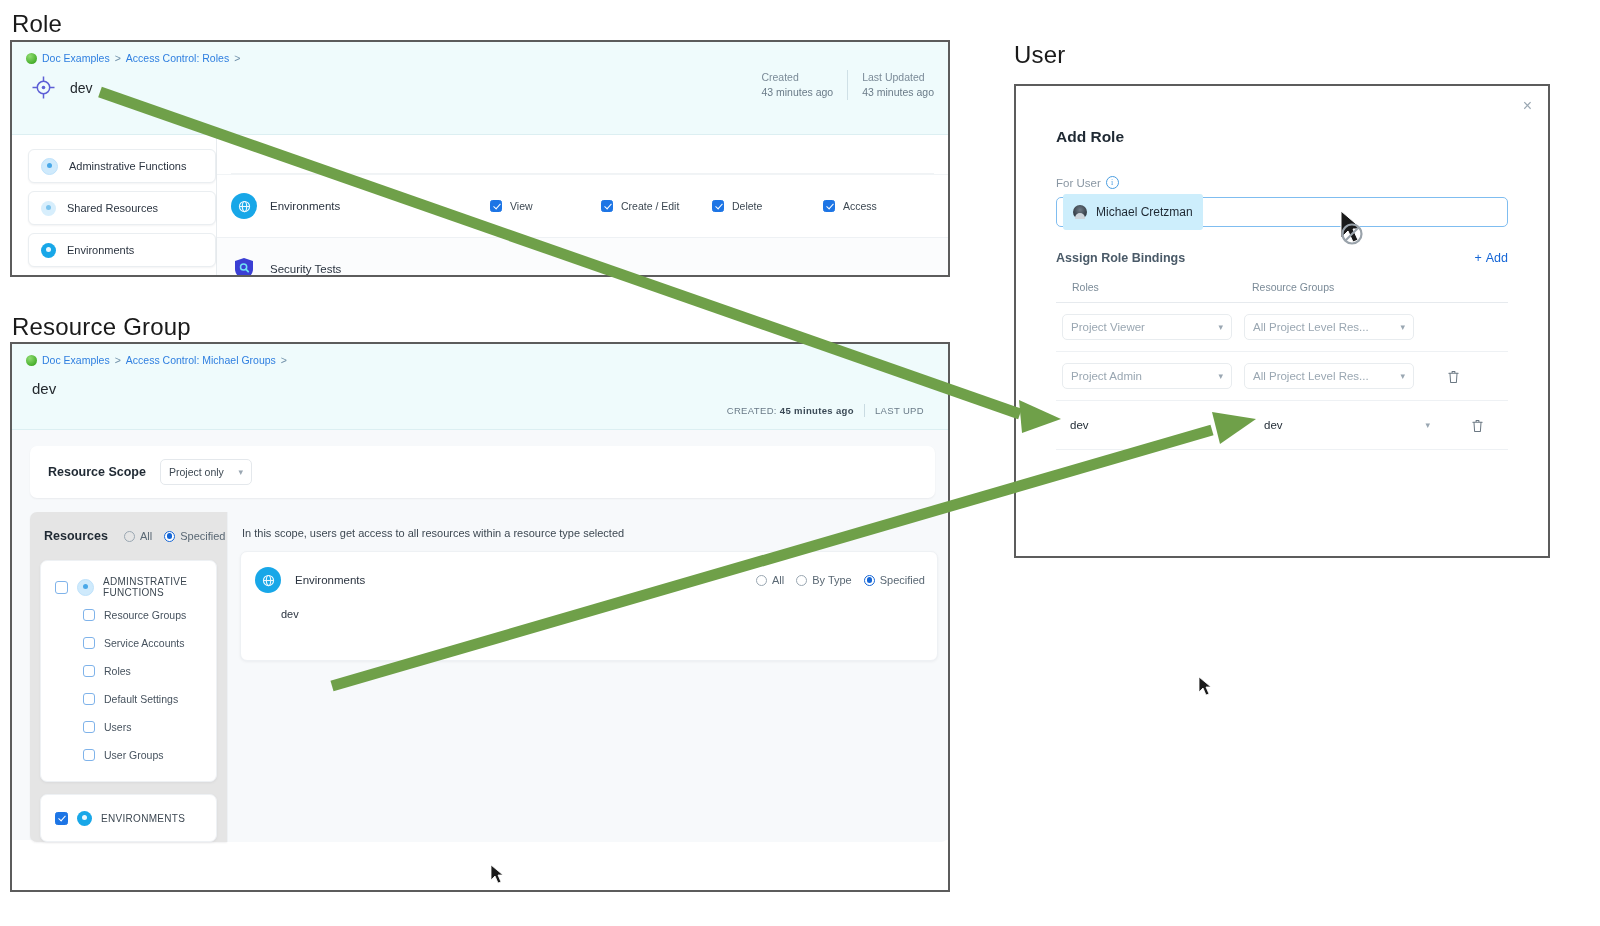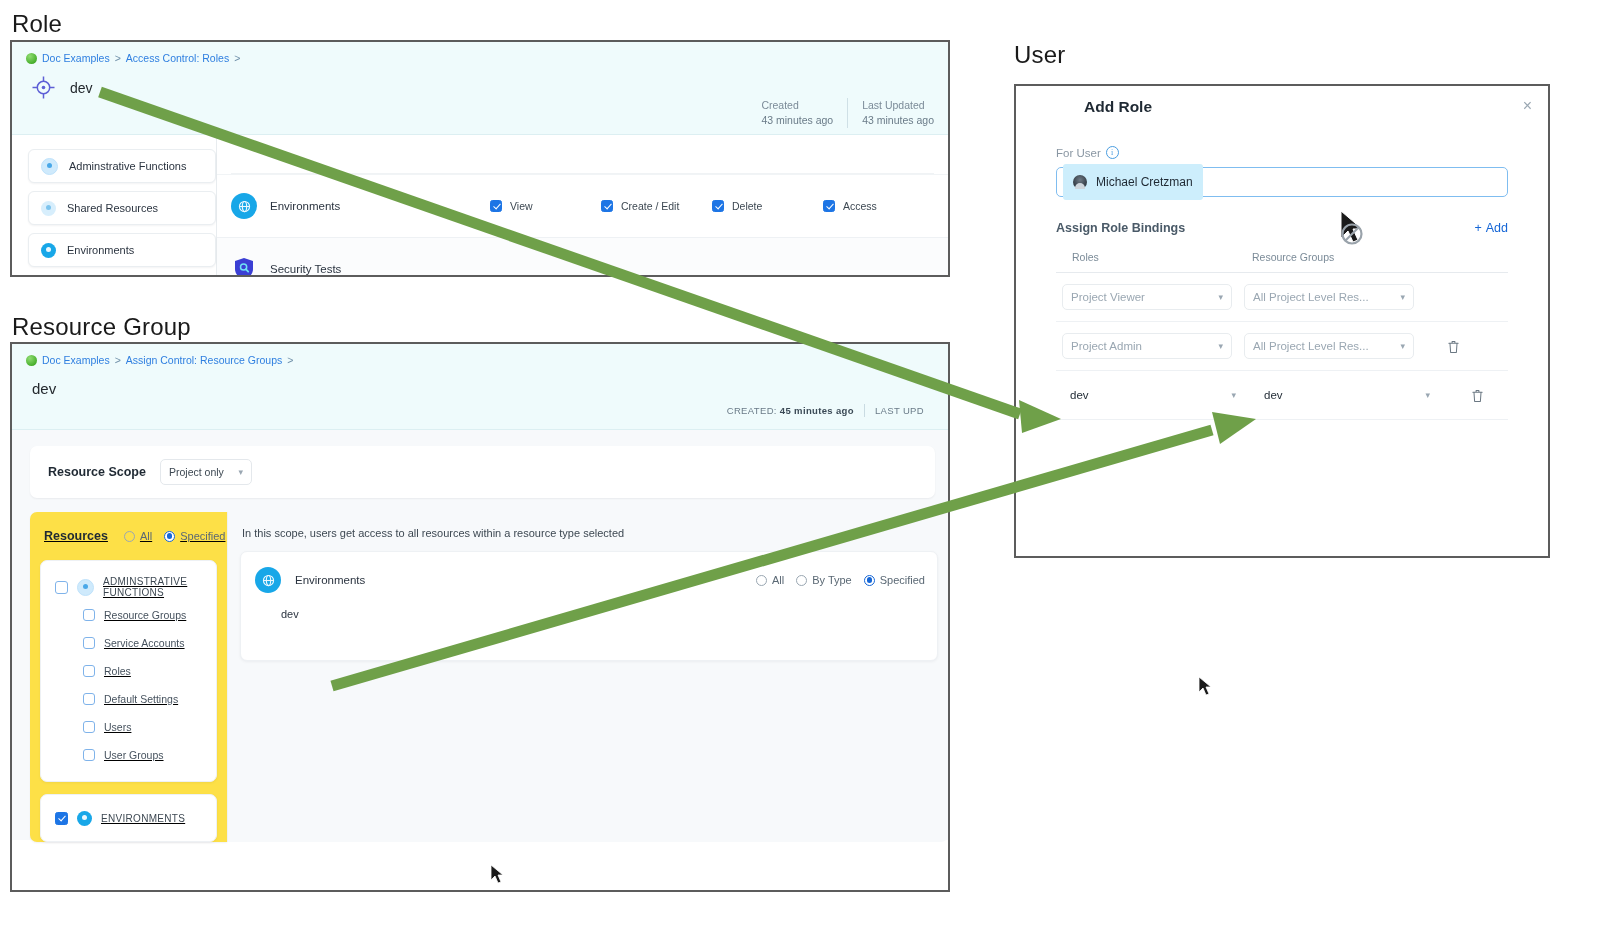--- a/index.html
+++ b/index.html
@@ -36,21 +36,21 @@
   
   #role-panel{left:10px;top:40px;width:940px;height:237px;}
   #role-panel .hdr{height:93px;}
   .role-title-row{display:flex;align-items:center;gap:13px;padding:10px 0 0 18px;}
   .target-ico{width:27px;height:27px;flex:none;}
   .role-name{font-size:14px;color:#24292e;font-weight:500;}
   .meta-box{
     position:absolute;right:0px;top:28px;display:flex;
     font-size:10.5px;color:#6a7b88;line-height:1.45;
   }
-  .meta-col{padding:0 14px;margin-top:28px;}
+  .meta-col{padding:0 14px;}
   .meta-col+.meta-col{border-left:1px solid #cfe0e6;}
   .meta-lbl{color:#7b8b98;}
   .meta-val{color:#6a7b88;}
   .role-body{display:flex;height:144px;background:#fff;}
   .role-left{
     width:205px;flex:none;border-right:1px solid #e8ecef;
     padding:14px 0 0 16px;box-sizing:border-box;
   }
   .rl-card{
     background:#fff;border:1px solid #eaeef1;border-radius:6px;
@@ -118,22 +118,22 @@
   }
   .scope-lbl{font-size:12.5px;font-weight:700;color:#1f2933;margin-right:14px;}
   .scope-sel{
     border:1px solid #e4e8ec;border-radius:5px;height:26px;min-width:92px;
     display:flex;align-items:center;justify-content:space-between;
     padding:0 8px;font-size:10.5px;color:#3d4852;box-sizing:border-box;
   }
   .chev{color:#9aa7b2;font-size:9px;margin-left:10px;}
   .res-area{display:flex;margin:14px 0 0 18px;height:330px;}
   .res-left{
-    width:197px;flex:none;background:#fde047;border-radius:7px 0 0 7px;
-    box-shadow:0 1px 2px rgba(16,24,40,.06);box-sizing:border-box;padding:0 0 0 0;text-decoration:underline;
+    width:197px;flex:none;background:#e5e5e5;border-radius:7px 0 0 7px;
+    box-shadow:0 1px 2px rgba(16,24,40,.06);box-sizing:border-box;padding:0 0 0 0;
   }
   .res-head{display:flex;align-items:center;height:48px;padding:0 14px;}
   .res-head .t{font-size:12.5px;font-weight:700;color:#1f2933;margin-right:16px;}
   .radio{
     width:11px;height:11px;border-radius:50%;border:1.4px solid #9aa7b2;
     box-sizing:border-box;flex:none;
   }
   .radio.on{border:1.4px solid #1566d6;background:#fff;position:relative;}
   .radio.on::after{content:"";position:absolute;left:1.8px;top:1.8px;width:5.4px;height:5.4px;border-radius:50%;background:#1566d6;}
   .rad-opt{display:flex;align-items:center;gap:5px;font-size:11px;color:#5a6874;margin-right:12px;}
@@ -159,21 +159,21 @@
   .env-name{font-size:11.5px;color:#2b3440;font-weight:500;flex:1;}
   .env-rads{display:flex;align-items:center;}
   .env-item{font-size:11px;color:#2b3440;padding-left:40px;}
   
   #user-dialog{left:1014px;top:84px;width:536px;height:474px;}
   .dlg-inner{padding:0 40px;position:relative;height:100%;box-sizing:border-box;}
   .dlg-close{
     position:absolute;right:16px;top:12px;font-size:16px;color:#9aa7b2;
     line-height:1;cursor:pointer;
   }
-  .dlg-title{font-size:15.5px;font-weight:700;color:#1f2933;padding-top:12px;margin-left:28px;}
+  .dlg-title{font-size:15.5px;font-weight:700;color:#1f2933;padding-top:42px;}
   .for-user{
     display:flex;align-items:center;gap:5px;font-size:11.5px;color:#8a97a3;
     margin-top:30px;
   }
   .info-i{
     width:11px;height:11px;border-radius:50%;border:1.2px solid #4a9de0;
     color:#4a9de0;font-size:8px;display:flex;align-items:center;justify-content:center;
     font-family:"Liberation Serif", serif;
   }
   .user-field{
@@ -314,21 +314,21 @@
 </div>
 
 <div class="section-title" style="left:12px;top:313px;">Resource Group</div>
 
 <div class="panel" id="rg-panel">
   <div class="hdr">
     <div class="crumbs">
       <span class="crumb-dot"></span>
       <span class="crumb-link">Doc Examples</span>
       <span class="crumb-sep">&gt;</span>
-      <span class="crumb-link">Assign Control: Resource Groups</span>
+      <span class="crumb-link">Access Control: Michael Groups</span>
       <span class="crumb-sep">&gt;</span>
     </div>
     <div class="rg-name">dev</div>
     <div class="rg-meta">
       <span><span>CREATED:</span> <b>45 minutes ago</b></span>
       <span class="divider"></span>
       <span>LAST UPD</span>
     </div>
   </div>
 

